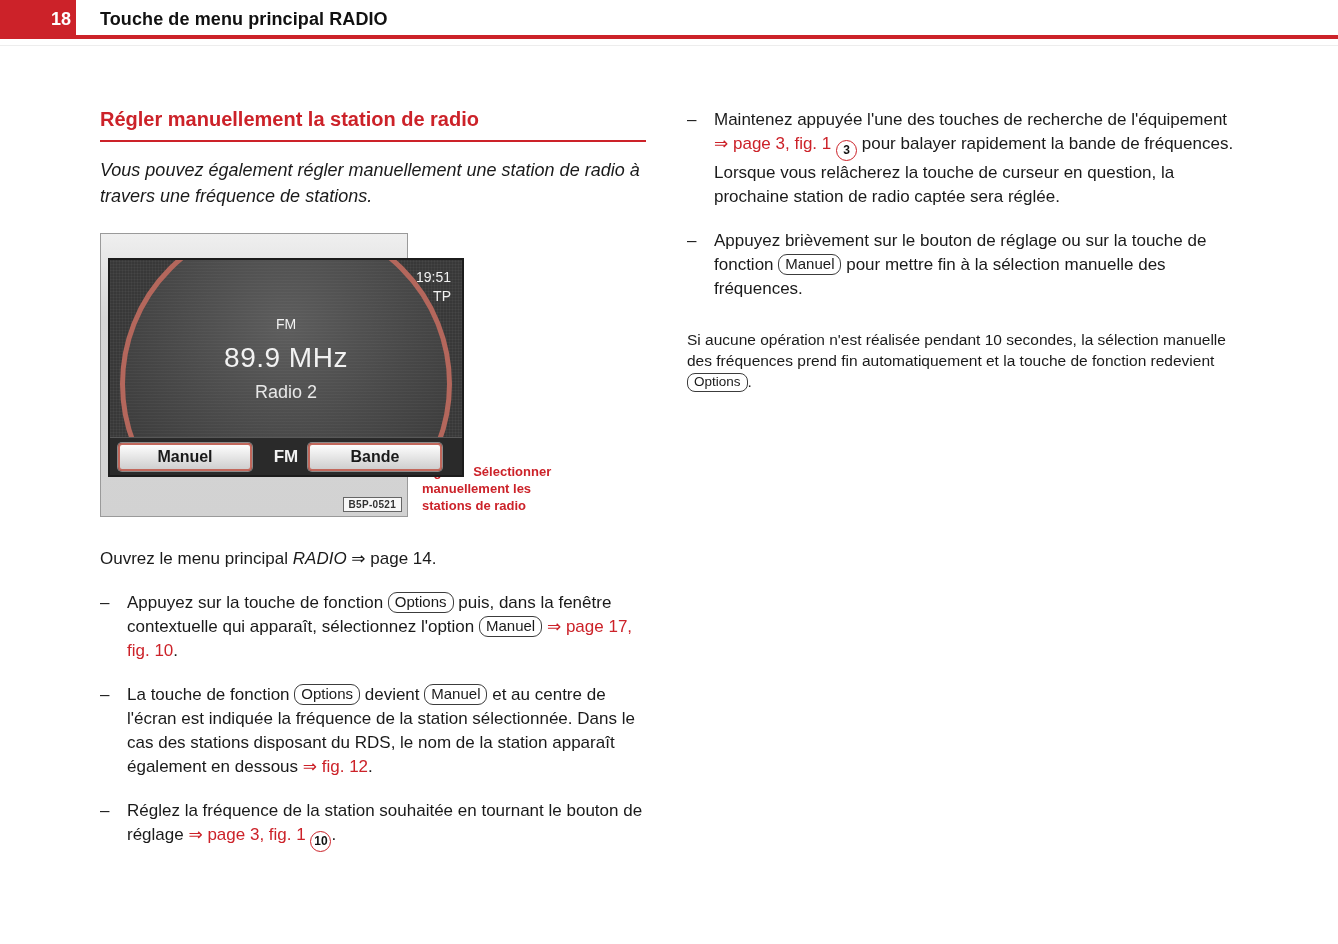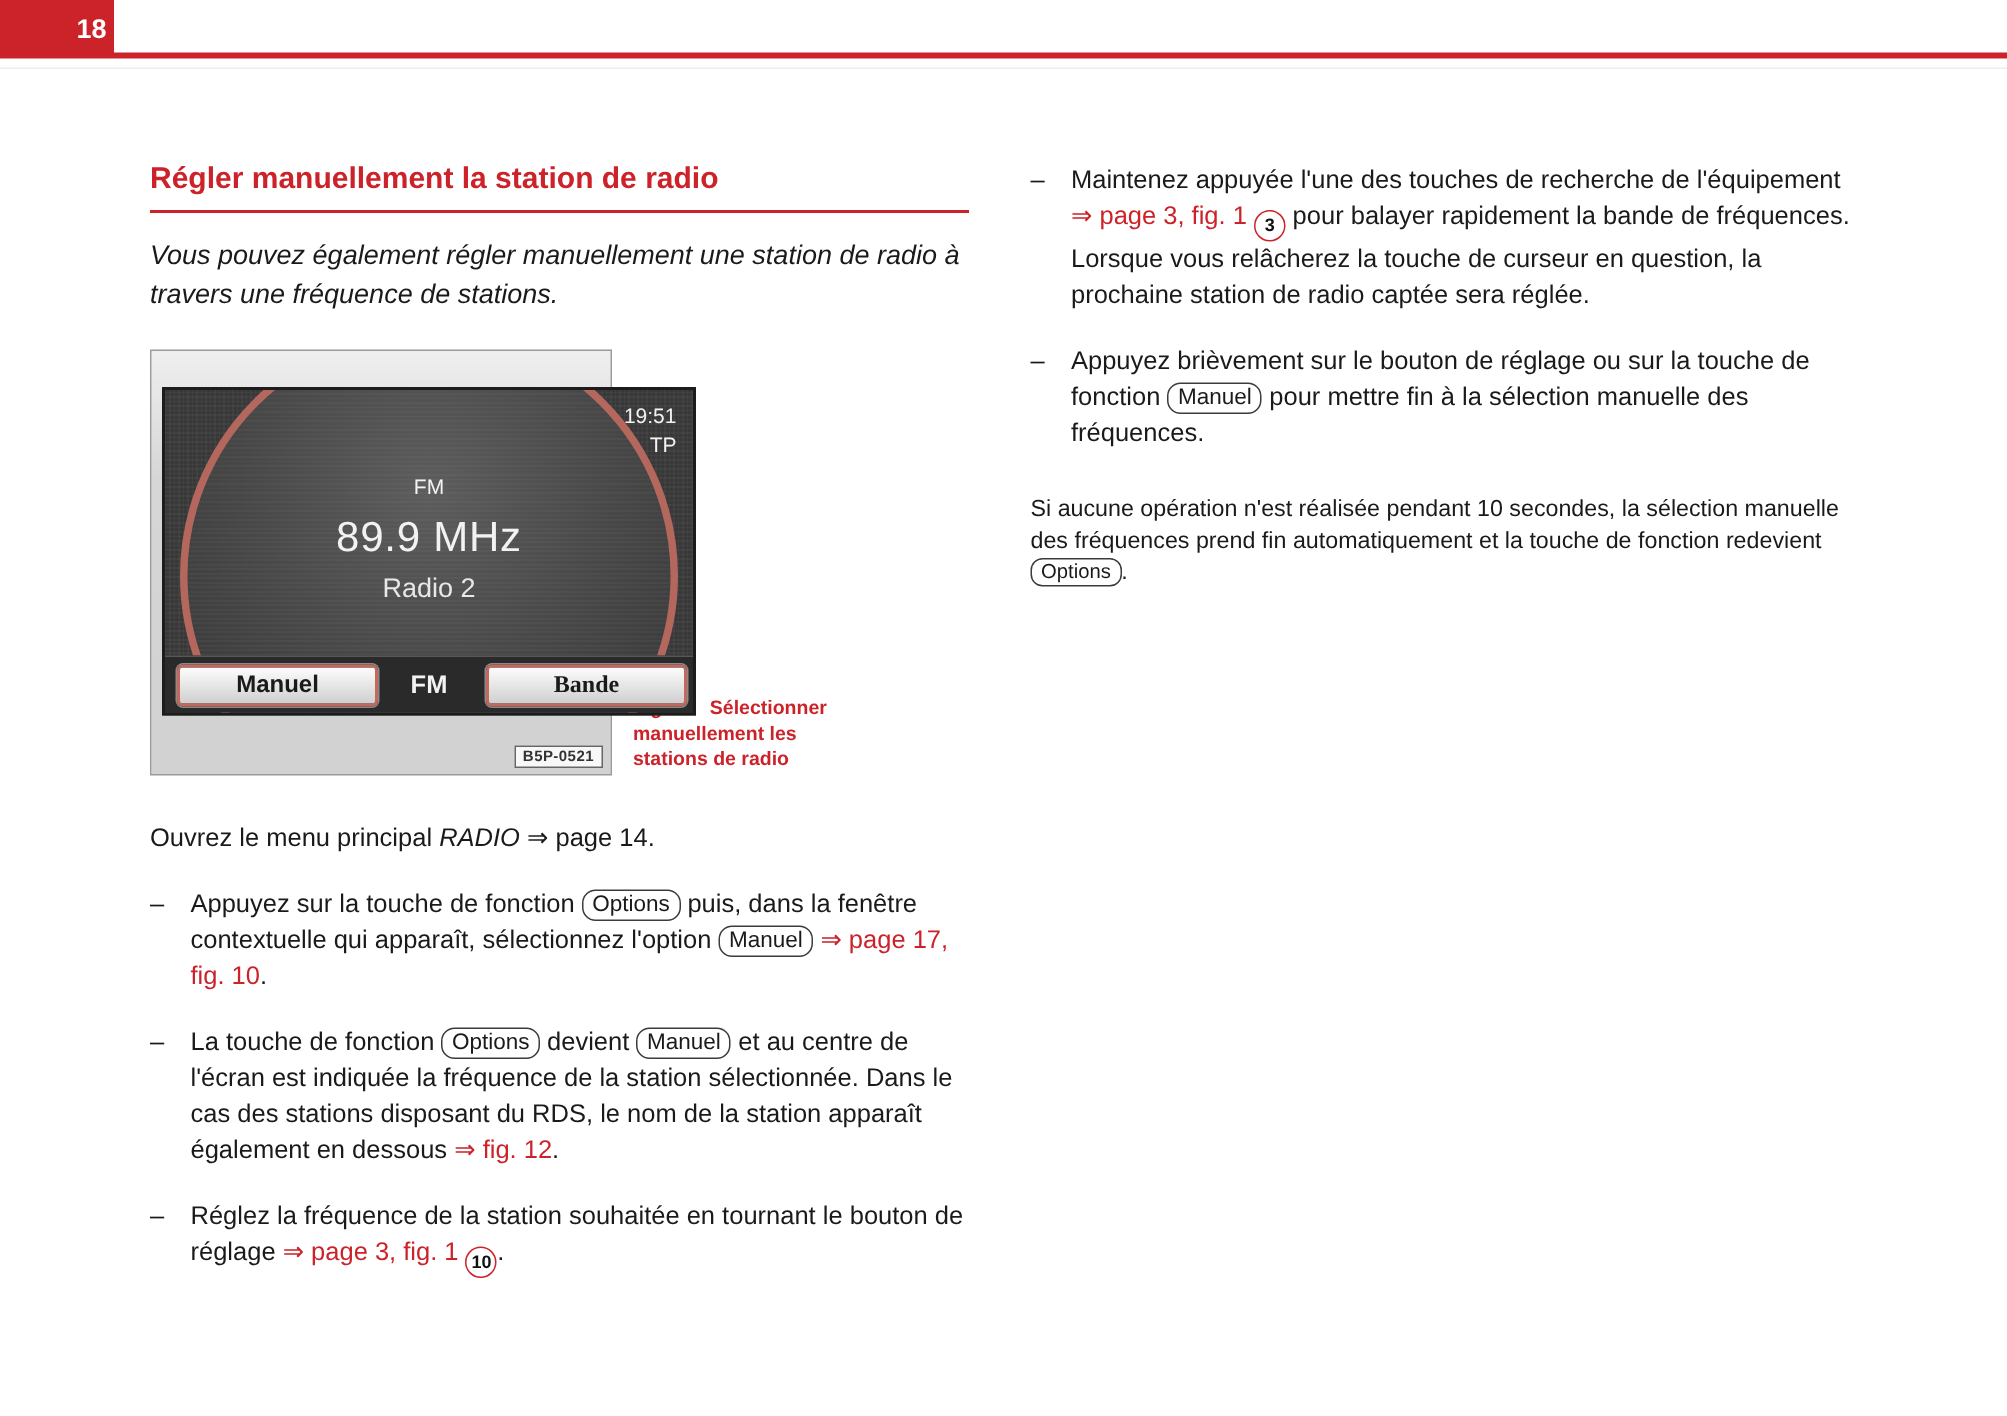--- a/index.html
+++ b/index.html
@@ -68,21 +68,21 @@
   }
   .soft-btn {
     position:absolute; top:5px; width:134px; height:28px;
     background:linear-gradient(#fdfdfd,#cfcfcf);
     border:2px solid #c2685c; border-radius:4px;
     box-shadow:0 0 0 1px #8a8a8a;
     display:flex; align-items:center; justify-content:center;
     font-size:16px; font-weight:bold; color:#1a1a1a;
   }
   .soft-btn.left { left:8px; }
-  .soft-btn.right { right:4px;font-family:Liberation Serif, serif; }
+  .soft-btn.right { right:20px; }
   .btn-bar-center { color:#f2f2f2; font-size:17px; font-weight:bold; }
   .photo-code {
     position:absolute; right:5px; bottom:4px; background:#f8f8f8;
     border:1px solid #666; font-size:10px; font-weight:bold; color:#333;
     padding:1px 5px; letter-spacing:0.3px;
   }
   .fig-caption {
     margin-left:14px; width:152px; color:#cc2229; font-weight:bold;
     font-size:13px; line-height:17px; padding-bottom:3px;
   }
@@ -117,20 +117,21 @@
   }
 </style>
 </head>
 <body>
 
 <div class="page">
 
   <div class="pagenum-box">
     <span>18</span>
   </div>
+  <div class="header-title">Touche de menu principal RADIO</div>
   <div class="header-rule"></div>
   <div class="header-rule2"></div>
 
   <section class="col-left">
     <h2 class="section-title">Régler manuellement la station de radio</h2>
     <p class="intro">Vous pouvez également régler manuellement une station de radio à travers une fréquence de stations.</p>
 
     <div class="figure-row">
       <div class="radio-frame">
         <div class="radio-screen">

